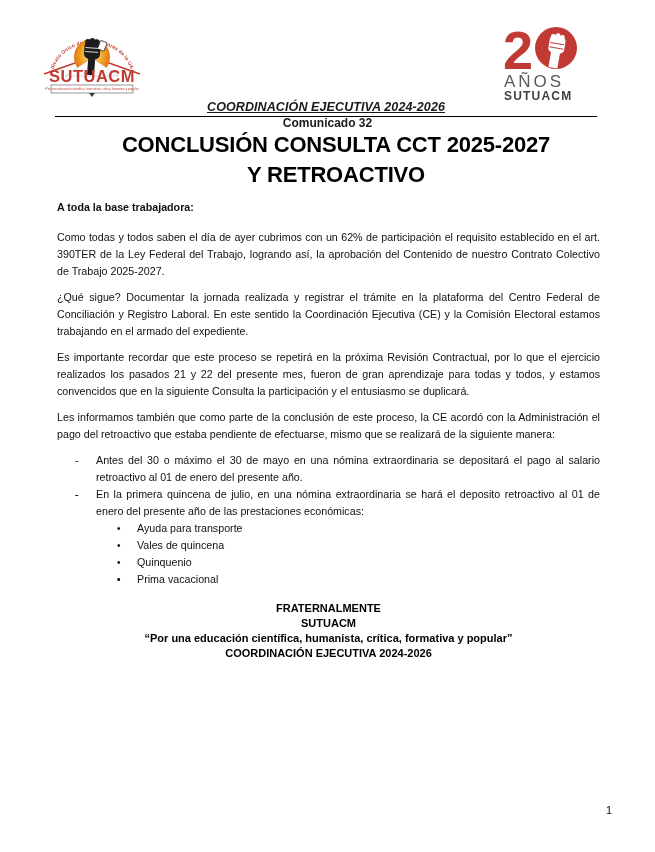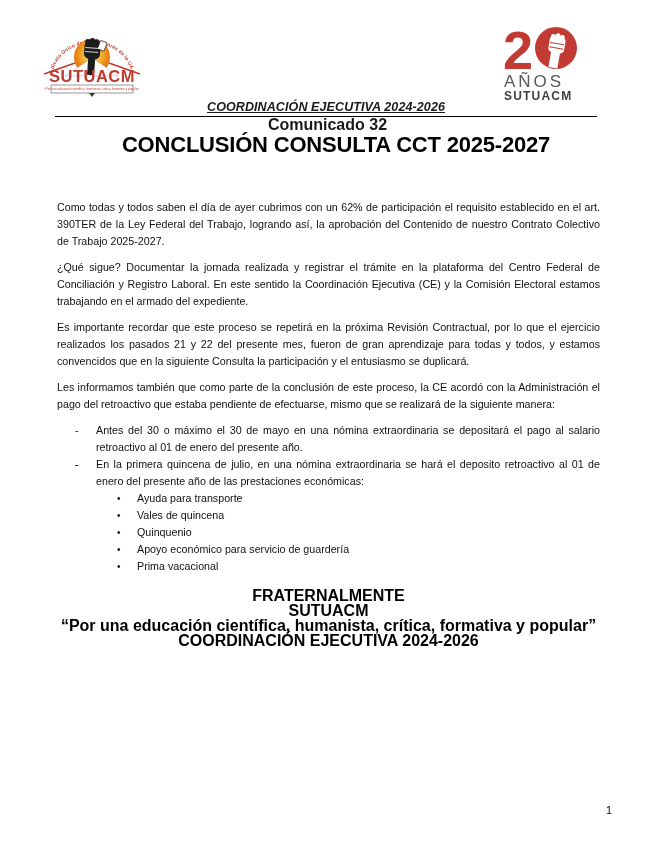--- a/index.html
+++ b/index.html
@@ -24,21 +24,21 @@
     border-bottom: 1.5px solid #000;
     padding-bottom: 1px;
   }
   .coord-text {
     font-size: 12.5px; font-weight: bold; font-style: italic;
     text-decoration: underline;
     letter-spacing: 0.1px;
   }
   .comunicado {
     position: absolute; left: 0; right: 0; top: 116px;
-    text-align: center; font-size: 16px; font-weight: bold;
+    text-align: center; font-size: 12px; font-weight: bold;
   }
   .doc-title {
     position: absolute; left: 17px; right: 0; top: 130px;
     text-align: center; font-size: 22px; font-weight: bold;
     line-height: 30px; letter-spacing: -0.2px; color: #000;
   }
   
   .body-block {
     position: absolute; left: 57px; right: 55px; top: 199px;
     font-size: 10.7px; line-height: 17px; color: #111;
@@ -49,21 +49,21 @@
   .dash-item {
     position: relative; padding-left: 39px; text-align: justify;
   }
   .dash-item .dash { position: absolute; left: 18px; top: 0; }
   .sub-list { margin-bottom: 9px; }
   .sub-item { position: relative; padding-left: 80px; }
   .sub-item .dot { position: absolute; left: 60px; top: 0; font-size: 10px; }
   
   .footer-block {
     margin-top: 13px; text-align: center;
-    font-weight: bold; font-size: 16px; line-height: 15px; color: #000;
+    font-weight: bold; font-size: 11px; line-height: 15px; color: #000;
   }
   .page-number {
     position: absolute; left: 606px; top: 804px;
     font-size: 11px; color: #111;
   }
 </style>
 </head>
 <body>
 
 <div class="page">
@@ -129,23 +129,25 @@
     <text x="0" y="64" font-size="17" fill="#58595b" letter-spacing="3">AÑOS</text>
     <text x="0" y="77" font-size="12" font-weight="bold" fill="#414042" letter-spacing="1.2">SUTUACM</text>
   </svg>
 
   <div class="coord-wrap">
     <span class="coord-text">COORDINACIÓN EJECUTIVA 2024-2026</span>
   </div>
   <div class="comunicado">Comunicado 32</div>
   <h1 class="doc-title">
     <span>CONCLUSIÓN CONSULTA CCT 2025-2027</span><br>
+    <span>Y RETROACTIVO</span>
   </h1>
 
   <main class="body-block">
+    <p class="salutation">A toda la base trabajadora:</p>
 
     <p>Como todas y todos saben el día de ayer cubrimos con un 62% de participación el requisito establecido en el art. 390TER de la Ley Federal del Trabajo, logrando así, la aprobación del Contenido de nuestro Contrato Colectivo de Trabajo 2025-2027.</p>
     <p>¿Qué sigue? Documentar la jornada realizada y registrar el trámite en la plataforma del Centro Federal de Conciliación y Registro Laboral. En este sentido la Coordinación Ejecutiva (CE) y la Comisión Electoral estamos trabajando en el armado del expediente.</p>
     <p>Es importante recordar que este proceso se repetirá en la próxima Revisión Contractual, por lo que el ejercicio realizados los pasados 21 y 22 del presente mes, fueron de gran aprendizaje para todas y todos, y estamos convencidos que en la siguiente Consulta la participación y el entusiasmo se duplicará.</p>
     <p>Les informamos también que como parte de la conclusión de este proceso, la CE acordó con la Administración el pago del retroactivo que estaba pendiente de efectuarse, mismo que se realizará de la siguiente manera:</p>
 
     <div class="dash-list">
       <div class="dash-item">
         <span class="dash">-</span>
         <span>Antes del 30 o máximo el 30 de mayo en una nómina extraordinaria se depositará el pago al salario retroactivo al 01 de enero del presente año.</span>
@@ -167,21 +169,20 @@
       <div class="sub-item">
         <span class="dot">•</span>
         <span>Vales de quincena</span>
       </div>
       <div class="sub-item">
         <span class="dot">•</span>
         <span>Quinquenio</span>
       </div>
       <div class="sub-item">
         <span class="dot">•</span>
-        <span>Apoyo económico para servicio de guardería</span>
       </div>
       <div class="sub-item">
         <span class="dot">•</span>
         <span>Prima vacacional</span>
       </div>
     </div>
 
 
     <div class="footer-block">
       <div>FRATERNALMENTE</div>

